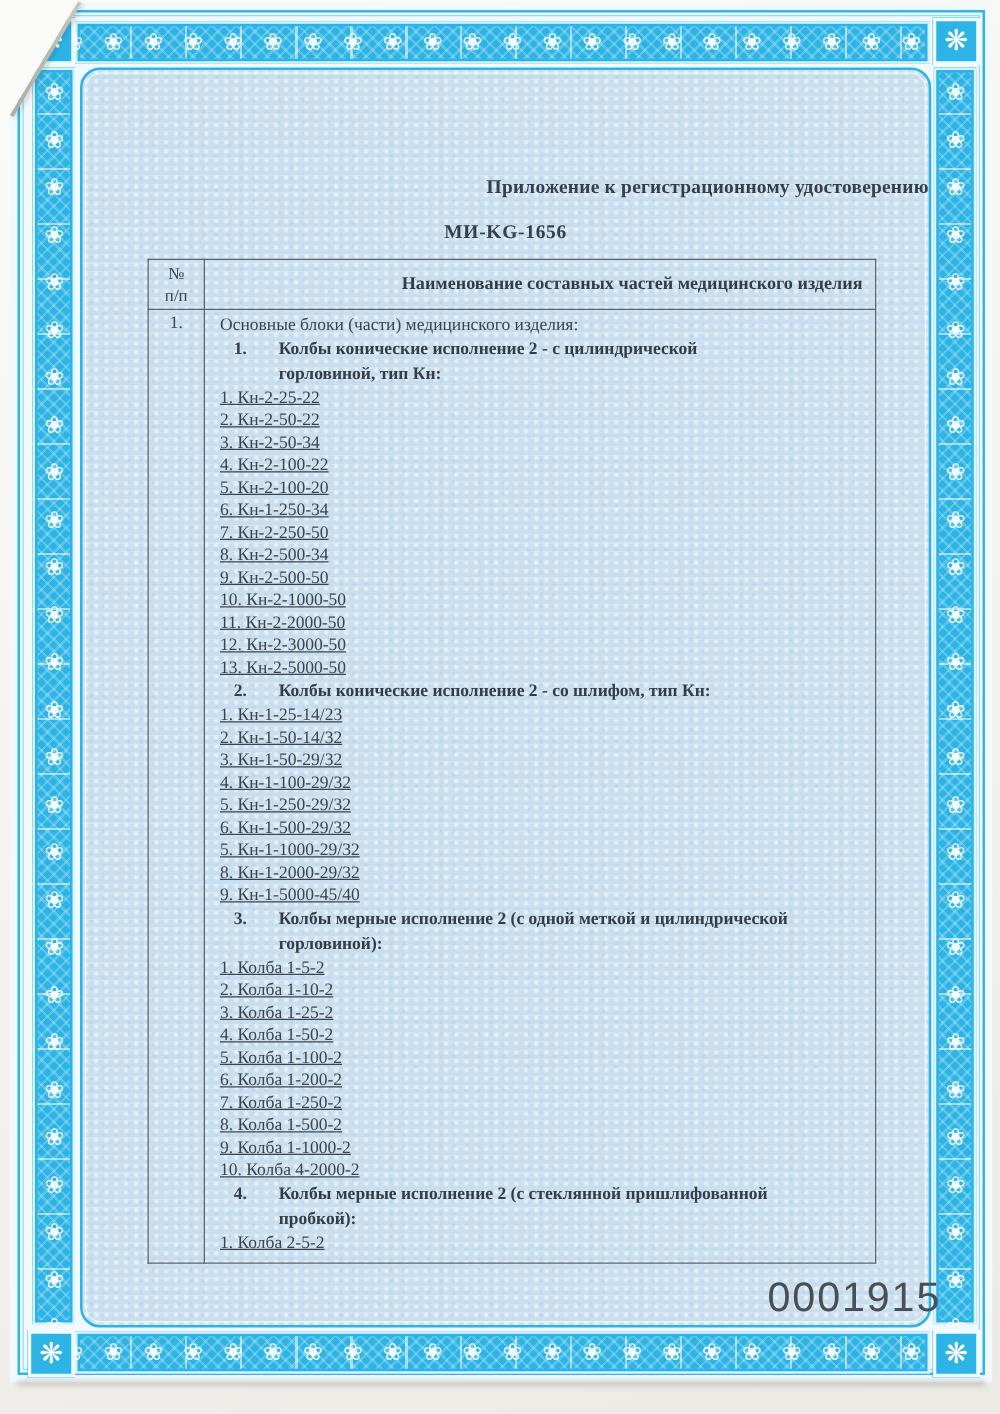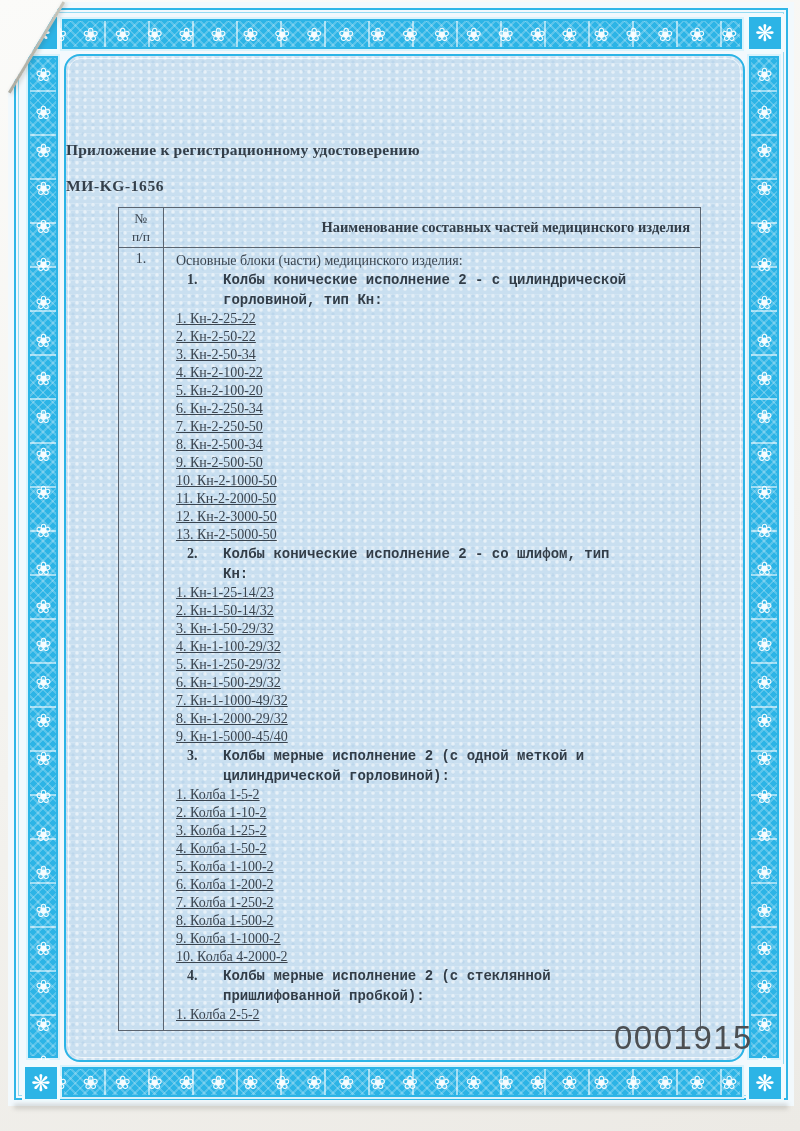--- a/index.html
+++ b/index.html
@@ -78,40 +78,40 @@
       radial-gradient(circle at 7px 6px, rgba(176,206,231,.5) 1px, rgba(176,206,231,0) 2px),
       repeating-linear-gradient(180deg, rgba(255,255,255,.18) 0 1px, rgba(255,255,255,0) 1px 7px);
     background-size:8px 7px,10px 9px,auto;
   }
   .frame::before{
     content:"";position:absolute;inset:2px;border:1px solid rgba(255,255,255,.65);
     border-radius:13px;pointer-events:none;
   }
   .content{position:absolute;inset:0;color:#3a444f;}
   
-  .title1{position:absolute;top:85px;left:0;right:0;text-align:left;
+  .title1{position:absolute;top:85px;left:0;right:0;text-align:right;
     font-weight:bold;font-size:15.5px;letter-spacing:.2px;color:#343f4a;}
-  .title2{position:absolute;top:121px;left:0;right:0;text-align:left;
+  .title2{position:absolute;top:121px;left:0;right:0;text-align:center;
     font-weight:bold;font-size:15.5px;letter-spacing:.6px;color:#343f4a;}
   table.doc{
     position:absolute;left:52px;top:151px;width:583px;
     border-collapse:collapse;font-size:14px;color:#3a444f;
     table-layout:fixed;
   }
   table.doc th,table.doc td{border:1px solid #5a6470;}
   th.col-num{width:42px;font-weight:normal;font-size:13.5px;line-height:1.3;
     white-space:pre-line;text-align:center;padding:2px 1px;}
   th.col-name{font-weight:bold;font-size:14.5px;text-align:right;
     padding:4px 10px;line-height:1.35;color:#323d48;}
   td.cell-num{vertical-align:top;text-align:center;padding-top:3px;font-size:14px;}
   td.cell-body{vertical-align:top;padding:3px 6px 6px 12px;}
   .intro{line-height:19px;}
   .sec-head{display:flex;font-weight:bold;line-height:20px;margin-left:8px;color:#323d48;}
   .sec-num{flex:none;width:36px;padding-left:3px;}
-  .sec-title{flex:none;max-width:415px;font-family:Liberation Mono, monospace;}
+  .sec-title{flex:none;max-width:415px;}
   .item{line-height:18px;text-decoration:underline;}
   .serial{
     position:absolute;top:963px;left:548px;
     font-family:"Liberation Sans",sans-serif;
     font-size:33px;color:#4c4f52;letter-spacing:1.5px;
   }
 </style>
 </head>
 <body>
 
@@ -169,21 +169,21 @@
   <div class="item">1. Кн-2-25-22</div>
 
   <div class="item">2. Кн-2-50-22</div>
 
   <div class="item">3. Кн-2-50-34</div>
 
   <div class="item">4. Кн-2-100-22</div>
 
   <div class="item">5. Кн-2-100-20</div>
 
-  <div class="item">6. Кн-2-250-34</div>
+  <div class="item">6. Кн-1-250-34</div>
 
   <div class="item">7. Кн-2-250-50</div>
 
   <div class="item">8. Кн-2-500-34</div>
 
   <div class="item">9. Кн-2-500-50</div>
 
   <div class="item">10. Кн-2-1000-50</div>
 
   <div class="item">11. Кн-2-2000-50</div>
@@ -205,21 +205,21 @@
   <div class="item">2. Кн-1-50-14/32</div>
 
   <div class="item">3. Кн-1-50-29/32</div>
 
   <div class="item">4. Кн-1-100-29/32</div>
 
   <div class="item">5. Кн-1-250-29/32</div>
 
   <div class="item">6. Кн-1-500-29/32</div>
 
-  <div class="item">7. Кн-1-1000-49/32</div>
+  <div class="item">5. Кн-1-1000-29/32</div>
 
   <div class="item">8. Кн-1-2000-29/32</div>
 
   <div class="item">9. Кн-1-5000-45/40</div>
 </div>
   </div>
 
   <div class="section">
     <div class="sec-head">
       <span class="sec-num">3.</span>

